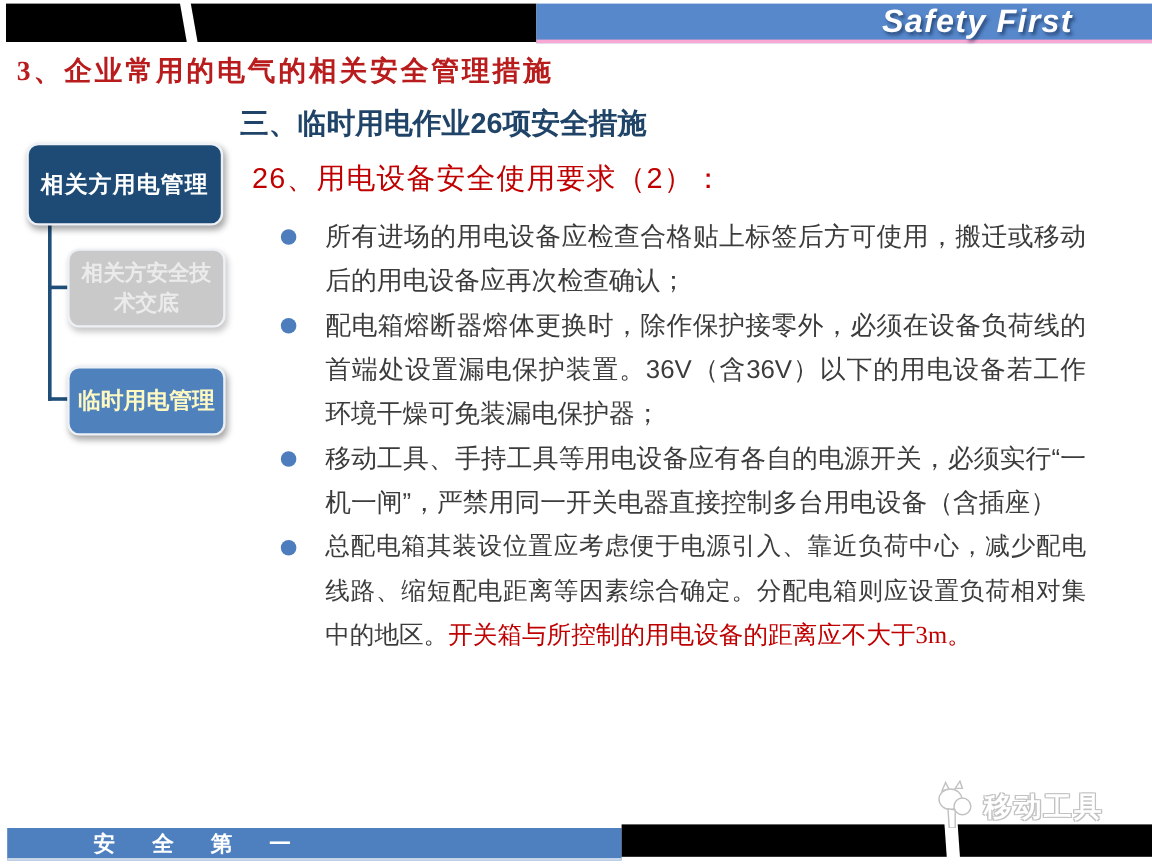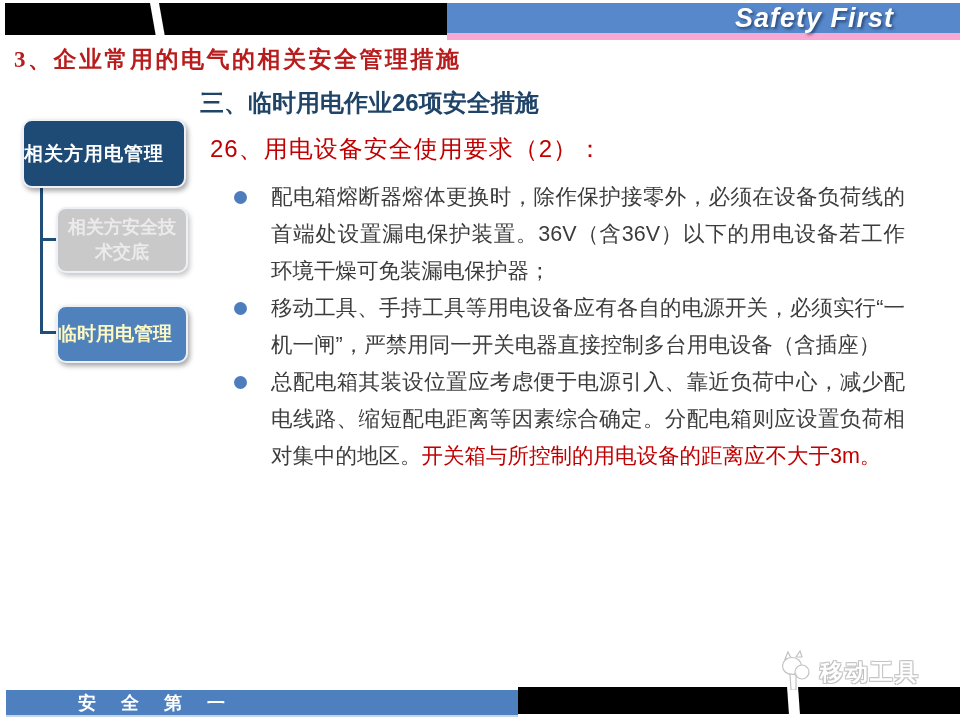--- a/index.html
+++ b/index.html
@@ -4,21 +4,21 @@
 <style>
   html,body{margin:0;padding:0;}
   body{
     width:960px;height:720px;position:relative;overflow:hidden;
     background:#ffffff;
     font-family:"Liberation Sans", sans-serif;
   }
   
   .top-black{position:absolute;left:5px;top:3px;width:442px;height:32px;background:#000;}
   .top-gap{position:absolute;left:148px;top:-3px;width:9px;height:40px;background:#fff;transform:skewX(10deg);}
-  .top-blue{position:absolute;left:447px;top:3px;width:513px;height:30px;background:#5688CB;border-bottom:7px solid #f9a8d4;}
+  .top-blue{position:absolute;left:447px;top:3px;width:513px;height:30px;background:#5688CB;border-bottom:3px solid #f9a8d4;}
   .brand{
     position:absolute;right:66px;top:0px;
     color:#fff;font-size:27px;font-weight:bold;font-style:italic;
     text-shadow:2px 2px 3px rgba(10,25,60,.55);
     letter-spacing:1px;white-space:nowrap;
   }
   
   .page-title{
     position:absolute;left:14px;top:44px;
     font-family:"Liberation Serif", serif;
@@ -28,21 +28,21 @@
     position:absolute;left:200px;top:87px;
     font-size:24px;font-weight:bold;color:#1F4468;white-space:nowrap;
   }
   .section-heading{
     position:absolute;left:210px;top:133px;
     font-size:24px;color:#C00000;white-space:nowrap;letter-spacing:1px;
   }
   
   .node{
     position:absolute;border-radius:10px;
-    display:flex;align-items:center;text-align:center;
+    display:flex;align-items:center;justify-content:center;text-align:center;
     font-family:"Liberation Serif", serif;font-weight:600;
     border:2px solid #EDF1F6;
     box-shadow:2px 3px 5px rgba(0,0,0,.35);
     box-sizing:border-box;
   }
   .node-dark{left:22px;top:119px;width:164px;height:69px;background:#1D4B76;color:#fff;font-size:19px;letter-spacing:1px;}
   .node-gray{left:56px;top:207px;width:132px;height:66px;background:#C9C9C9;color:#EBEBEB;font-size:18px;line-height:1.4;padding:2px 5px;box-shadow:2px 3px 5px rgba(0,0,0,.22);}
   .node-blue{left:56px;top:305px;width:132px;height:58px;background:#4F81BD;color:#fef9c3;font-size:19px;}
   .conn{position:absolute;background:#1F4E79;}
   .conn-v{left:40px;top:187px;width:3px;height:147px;}
@@ -56,21 +56,21 @@
   .bullet:nth-child(4) .btxt{font-family:"Liberation Serif", serif;font-size:20.5px;}
   .bullet:nth-child(5) .dot{margin-top:48px;}
   .red{color:#C00000;}
   
   .footer-blue{
     position:absolute;left:6px;top:690px;width:512px;height:25px;background:#4E80BF;
     border-bottom:2px solid #C7D5E9;
   }
   .slogan{
     position:absolute;left:72px;top:1px;
-    font-family:Liberation Sans, sans-serif;
+    font-family:Liberation Mono, monospace;
     color:#fff;font-size:18px;font-weight:bold;letter-spacing:10px;white-space:nowrap;
   }
   .footer-black{position:absolute;left:518px;top:687px;width:442px;height:27px;background:#000;}
   .footer-stripe{position:absolute;left:788px;top:683px;width:11px;height:35px;background:#fff;transform:skewX(4deg);z-index:3;}
   .logo{position:absolute;left:778px;top:650px;display:flex;align-items:center;z-index:4;}
   .logo-text{
     color:#fff;font-size:23px;font-weight:bold;letter-spacing:2px;white-space:nowrap;
     text-shadow:-1px -1px 0 #C2C2C2,1px -1px 0 #C2C2C2,-1px 1px 0 #C2C2C2,1px 1px 0 #C2C2C2;
   }
   .mascot{margin-right:4px;}
@@ -98,20 +98,24 @@
 <div class="node node-gray">
   <span>相关方安全技术交底</span>
 </div>
 <div class="node node-blue">
   <span>临时用电管理</span>
 </div>
 
 <div class="content">
   <div class="bullet">
     <span class="dot"></span>
+    <p class="btxt"><span>所有进场的用电设备应检查合格贴上标签后方可使用，搬迁或移动后的用电设备应再次检查确认；</span></p>
+  </div>
+  <div class="bullet">
+    <span class="dot"></span>
     <p class="btxt"><span>配电箱熔断器熔体更换时，除作保护接零外，必须在设备负荷线的首端处设置漏电保护装置。36V（含36V）以下的用电设备若工作环境干燥可免装漏电保护器；</span></p>
   </div>
   <div class="bullet">
     <span class="dot"></span>
     <p class="btxt"><span>移动工具、手持工具等用电设备应有各自的电源开关，必须实行“一机一闸”，严禁用同一开关电器直接控制多台用电设备（含插座）</span></p>
   </div>
   <div class="bullet">
     <span class="dot"></span>
     <p class="btxt"><span>总配电箱其装设位置应考虑便于电源引入、靠近负荷中心，减少配电线路、缩短配电距离等因素综合确定。分配电箱则应设置负荷相对集中的地区。</span><span class="red">开关箱与所控制的用电设备的距离应不大于3m。</span></p>
   </div>

